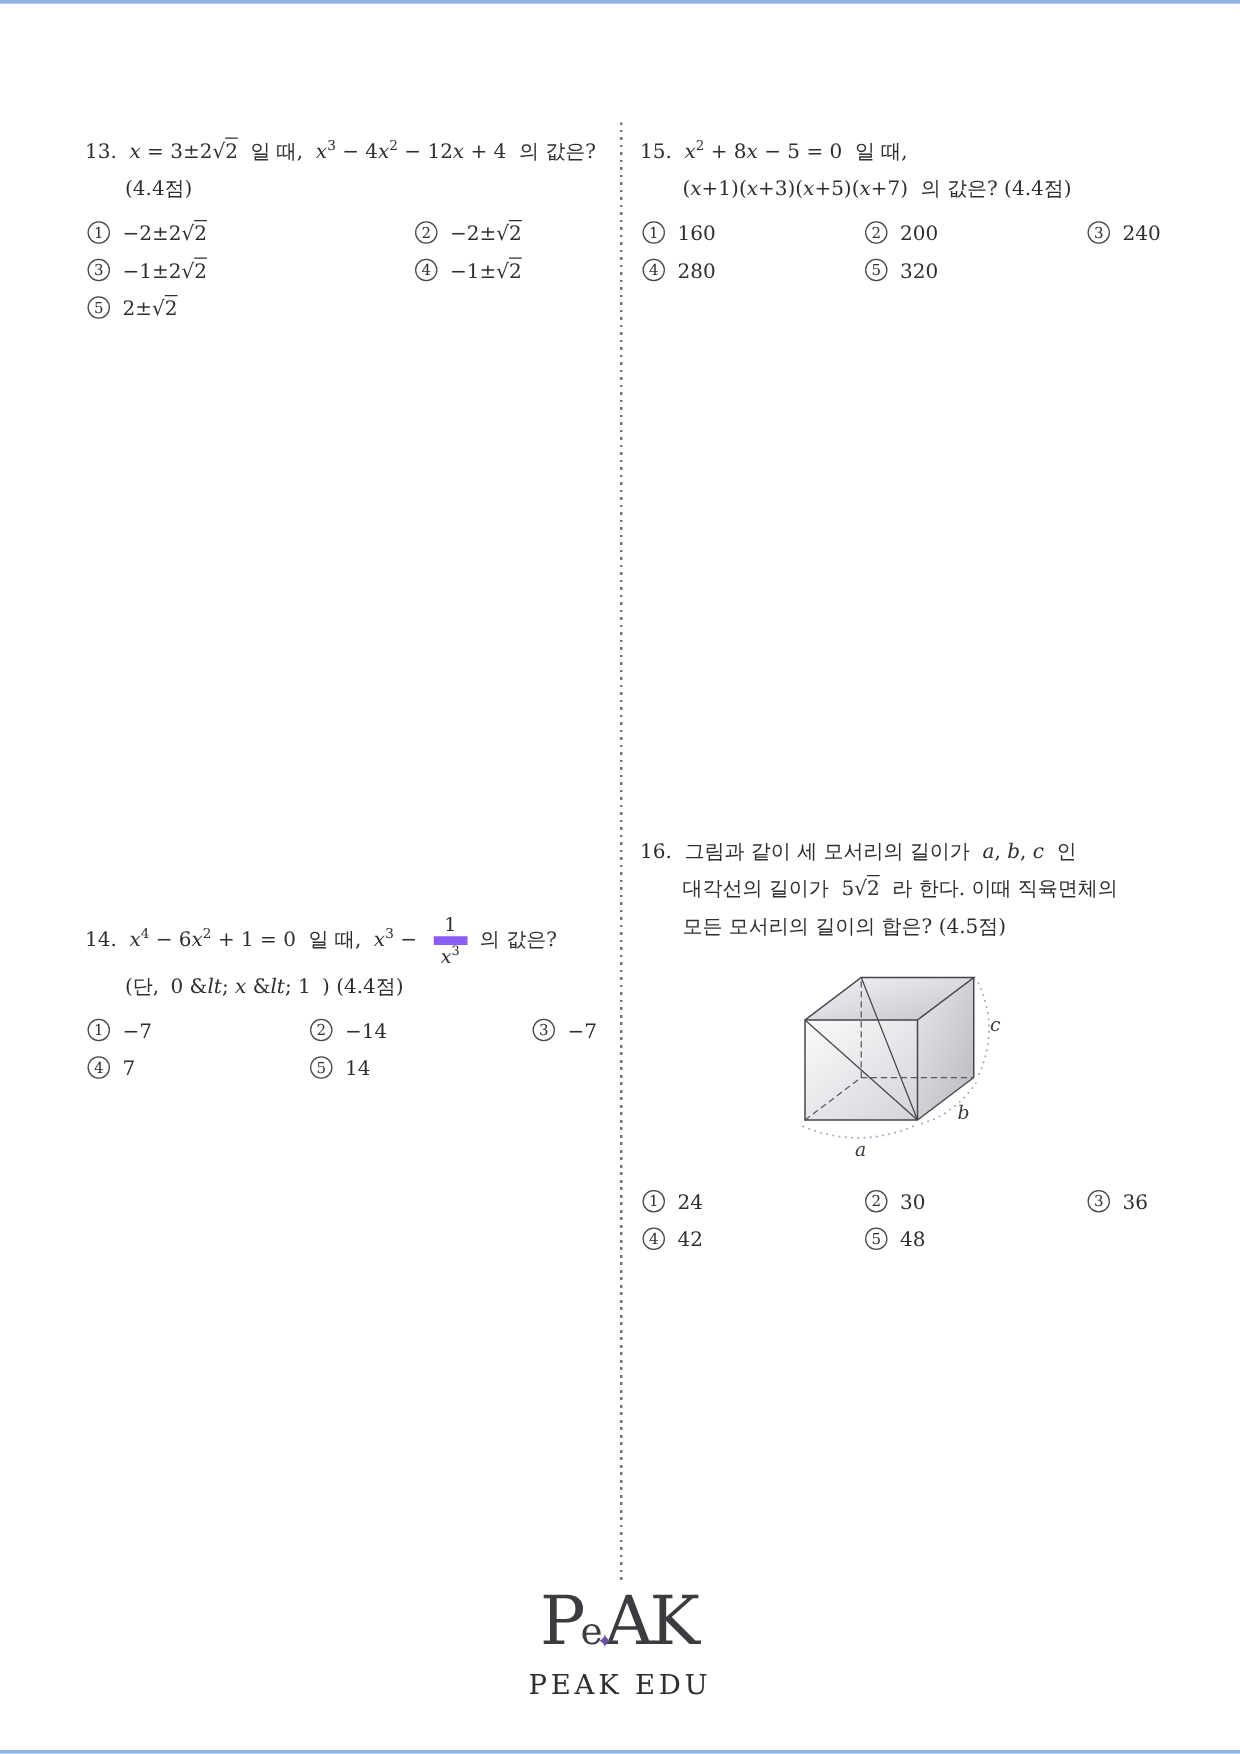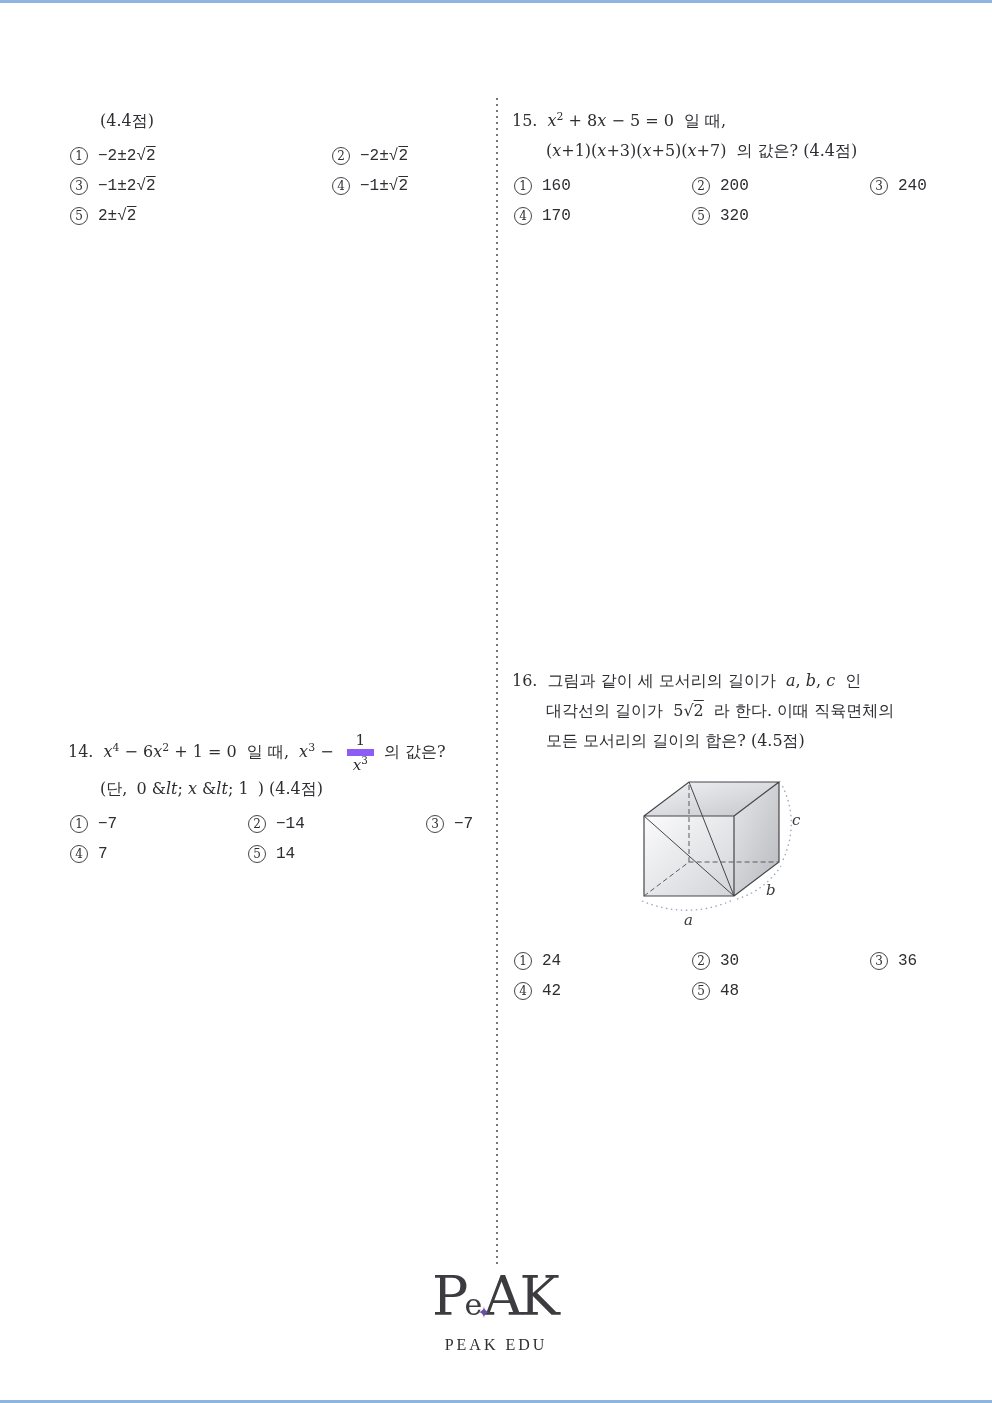--- a/index.html
+++ b/index.html
@@ -47,43 +47,50 @@
 
   .options { margin-top:5px; padding-left:2px; }
   .cols2 { display:grid; grid-template-columns:262px 1fr; }
   .cols3 { display:grid; grid-template-columns:178px 178px 1fr; }
   .opt { display:flex; align-items:center; height:30px; white-space:nowrap; }
   .onum {
     flex:none; display:inline-flex; align-items:center; justify-content:center;
     width:18px; height:18px; border:1px solid #46464a; border-radius:50%;
     font-size:12px; line-height:1; margin-right:9px; color:#2e2e32;
   }
-  .olabel { margin-left:1px;font-family:Liberation Mono, monospace; }
+  .olabel { margin-left:1px; }
 
   .figure { margin:12px 0 12px 104px; width:200px; }
   .figlabel { font-family:"DejaVu Serif","Liberation Serif",serif; font-size:15px; fill:#3a3a3e; }
 
   #logo { position:absolute; left:50%; top:1270px; transform:translateX(-50%); text-align:center; }
   .logo-mark { font-family:"DejaVu Serif","Liberation Serif",serif; color:#3c3c40; line-height:1; height:60px; }
   .lp,.la,.lk { font-size:54px; }
   .le { font-size:30px; margin:0 -2px 0 -4px; }
   .la { margin-left:-4px; }
   .lk { margin-left:-3px; }
   .lstar { font-size:16px; color:#6a4fa5; position:relative; top:3px; margin:0 -3px; }
-  .logo-word { margin-top:6px; font-size:16px; letter-spacing:3px; color:#2f2f33;font-family:Liberation Serif, serif; }
+  .logo-word { margin-top:6px; font-size:22px; letter-spacing:3px; color:#2f2f33; }
 </style>
 </head>
 <body>
 
 <div id="page">
   <div class="scan-edge top"></div>
   <div class="scan-edge bottom"></div>
   <div class="divider"></div>
 
   <section class="question" id="q13">
+    <div class="qline">
+      <span class="qnum">13.</span>
+      <span class="math"><i>x</i> = 3±2<span class="sq">√<span class="ol">2</span></span></span>
+      <span class="kor">일 때,</span>
+      <span class="math"><i>x</i><sup>3</sup> − 4<i>x</i><sup>2</sup> − 12<i>x</i> + 4</span>
+      <span class="kor">의 값은?</span>
+    </div>
     <div class="pointsline">(4.4점)</div>
     <div class="options cols2">
       <div class="opt">
         <span class="onum">1</span>
         <span class="olabel math">−2±2<span class="sq">√<span class="ol">2</span></span></span>
       </div>
       <div class="opt">
         <span class="onum">2</span>
         <span class="olabel math">−2±<span class="sq">√<span class="ol">2</span></span></span>
       </div>
@@ -120,21 +127,21 @@
       <div class="opt">
         <span class="onum">2</span>
         <span class="olabel">200</span>
       </div>
       <div class="opt">
         <span class="onum">3</span>
         <span class="olabel">240</span>
       </div>
       <div class="opt">
         <span class="onum">4</span>
-        <span class="olabel">170</span>
+        <span class="olabel">280</span>
       </div>
       <div class="opt">
         <span class="onum">5</span>
         <span class="olabel">320</span>
       </div>
     </div>
   </section>
 
   <section class="question" id="q14">
     <div class="qline">

